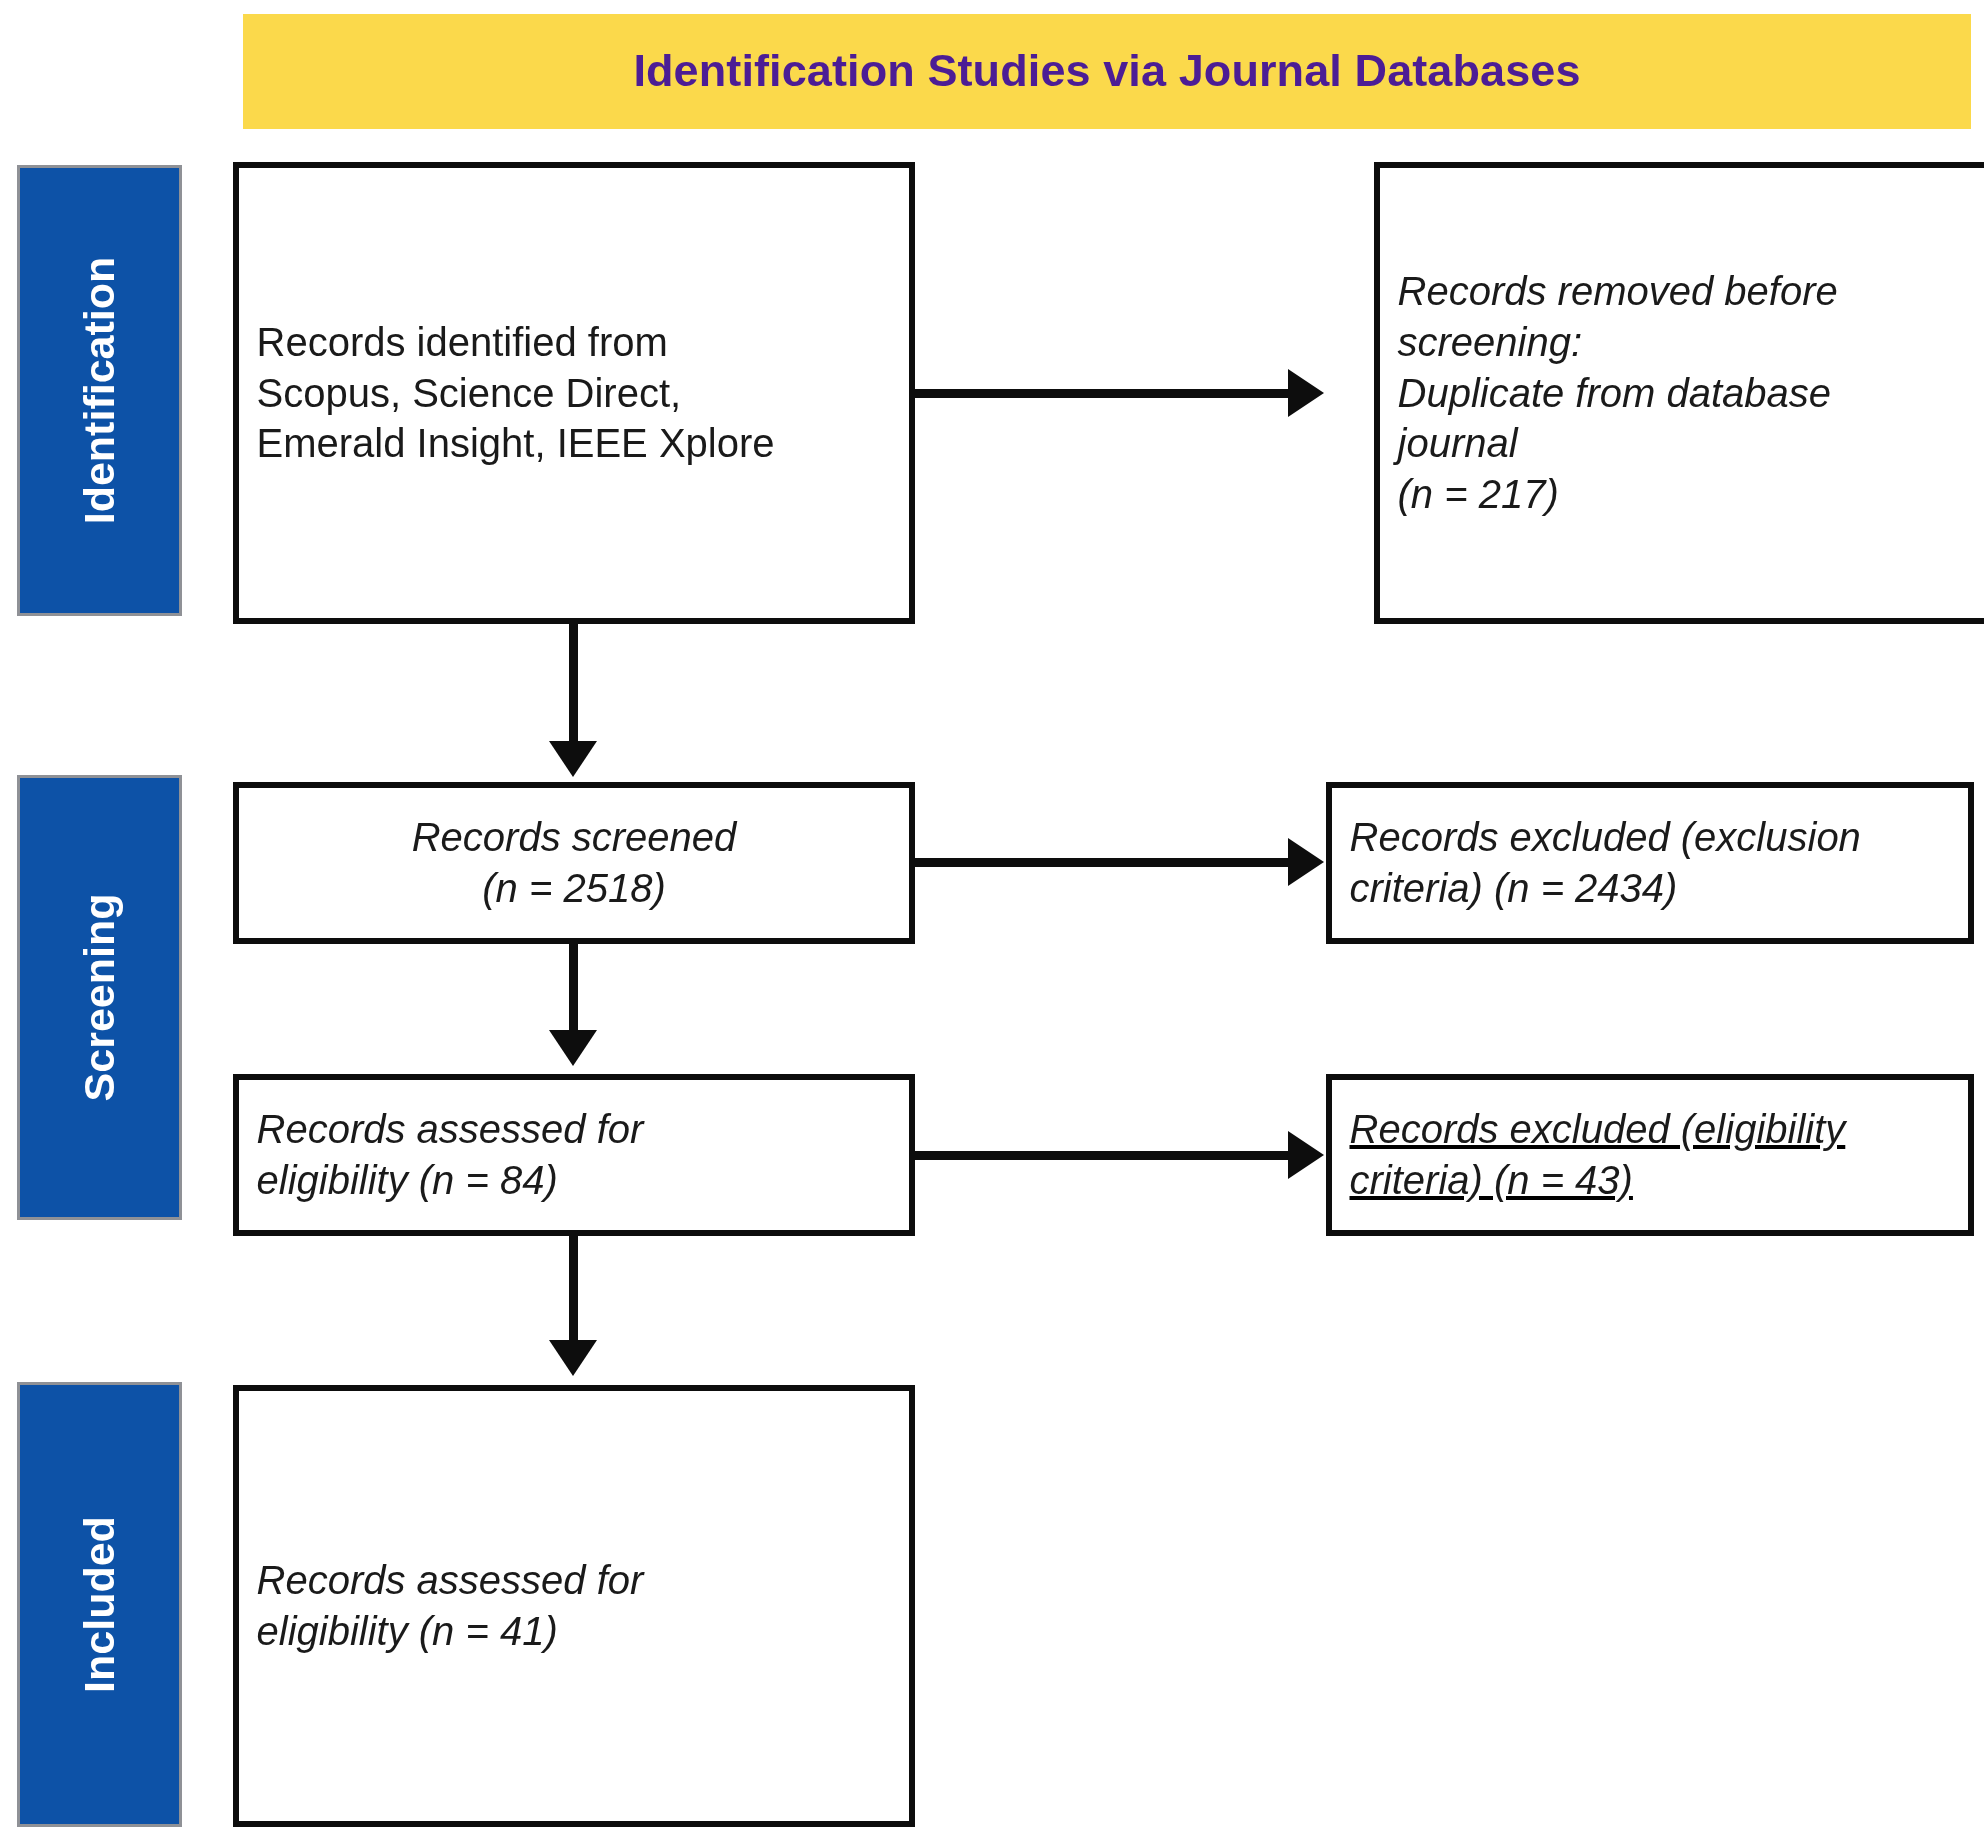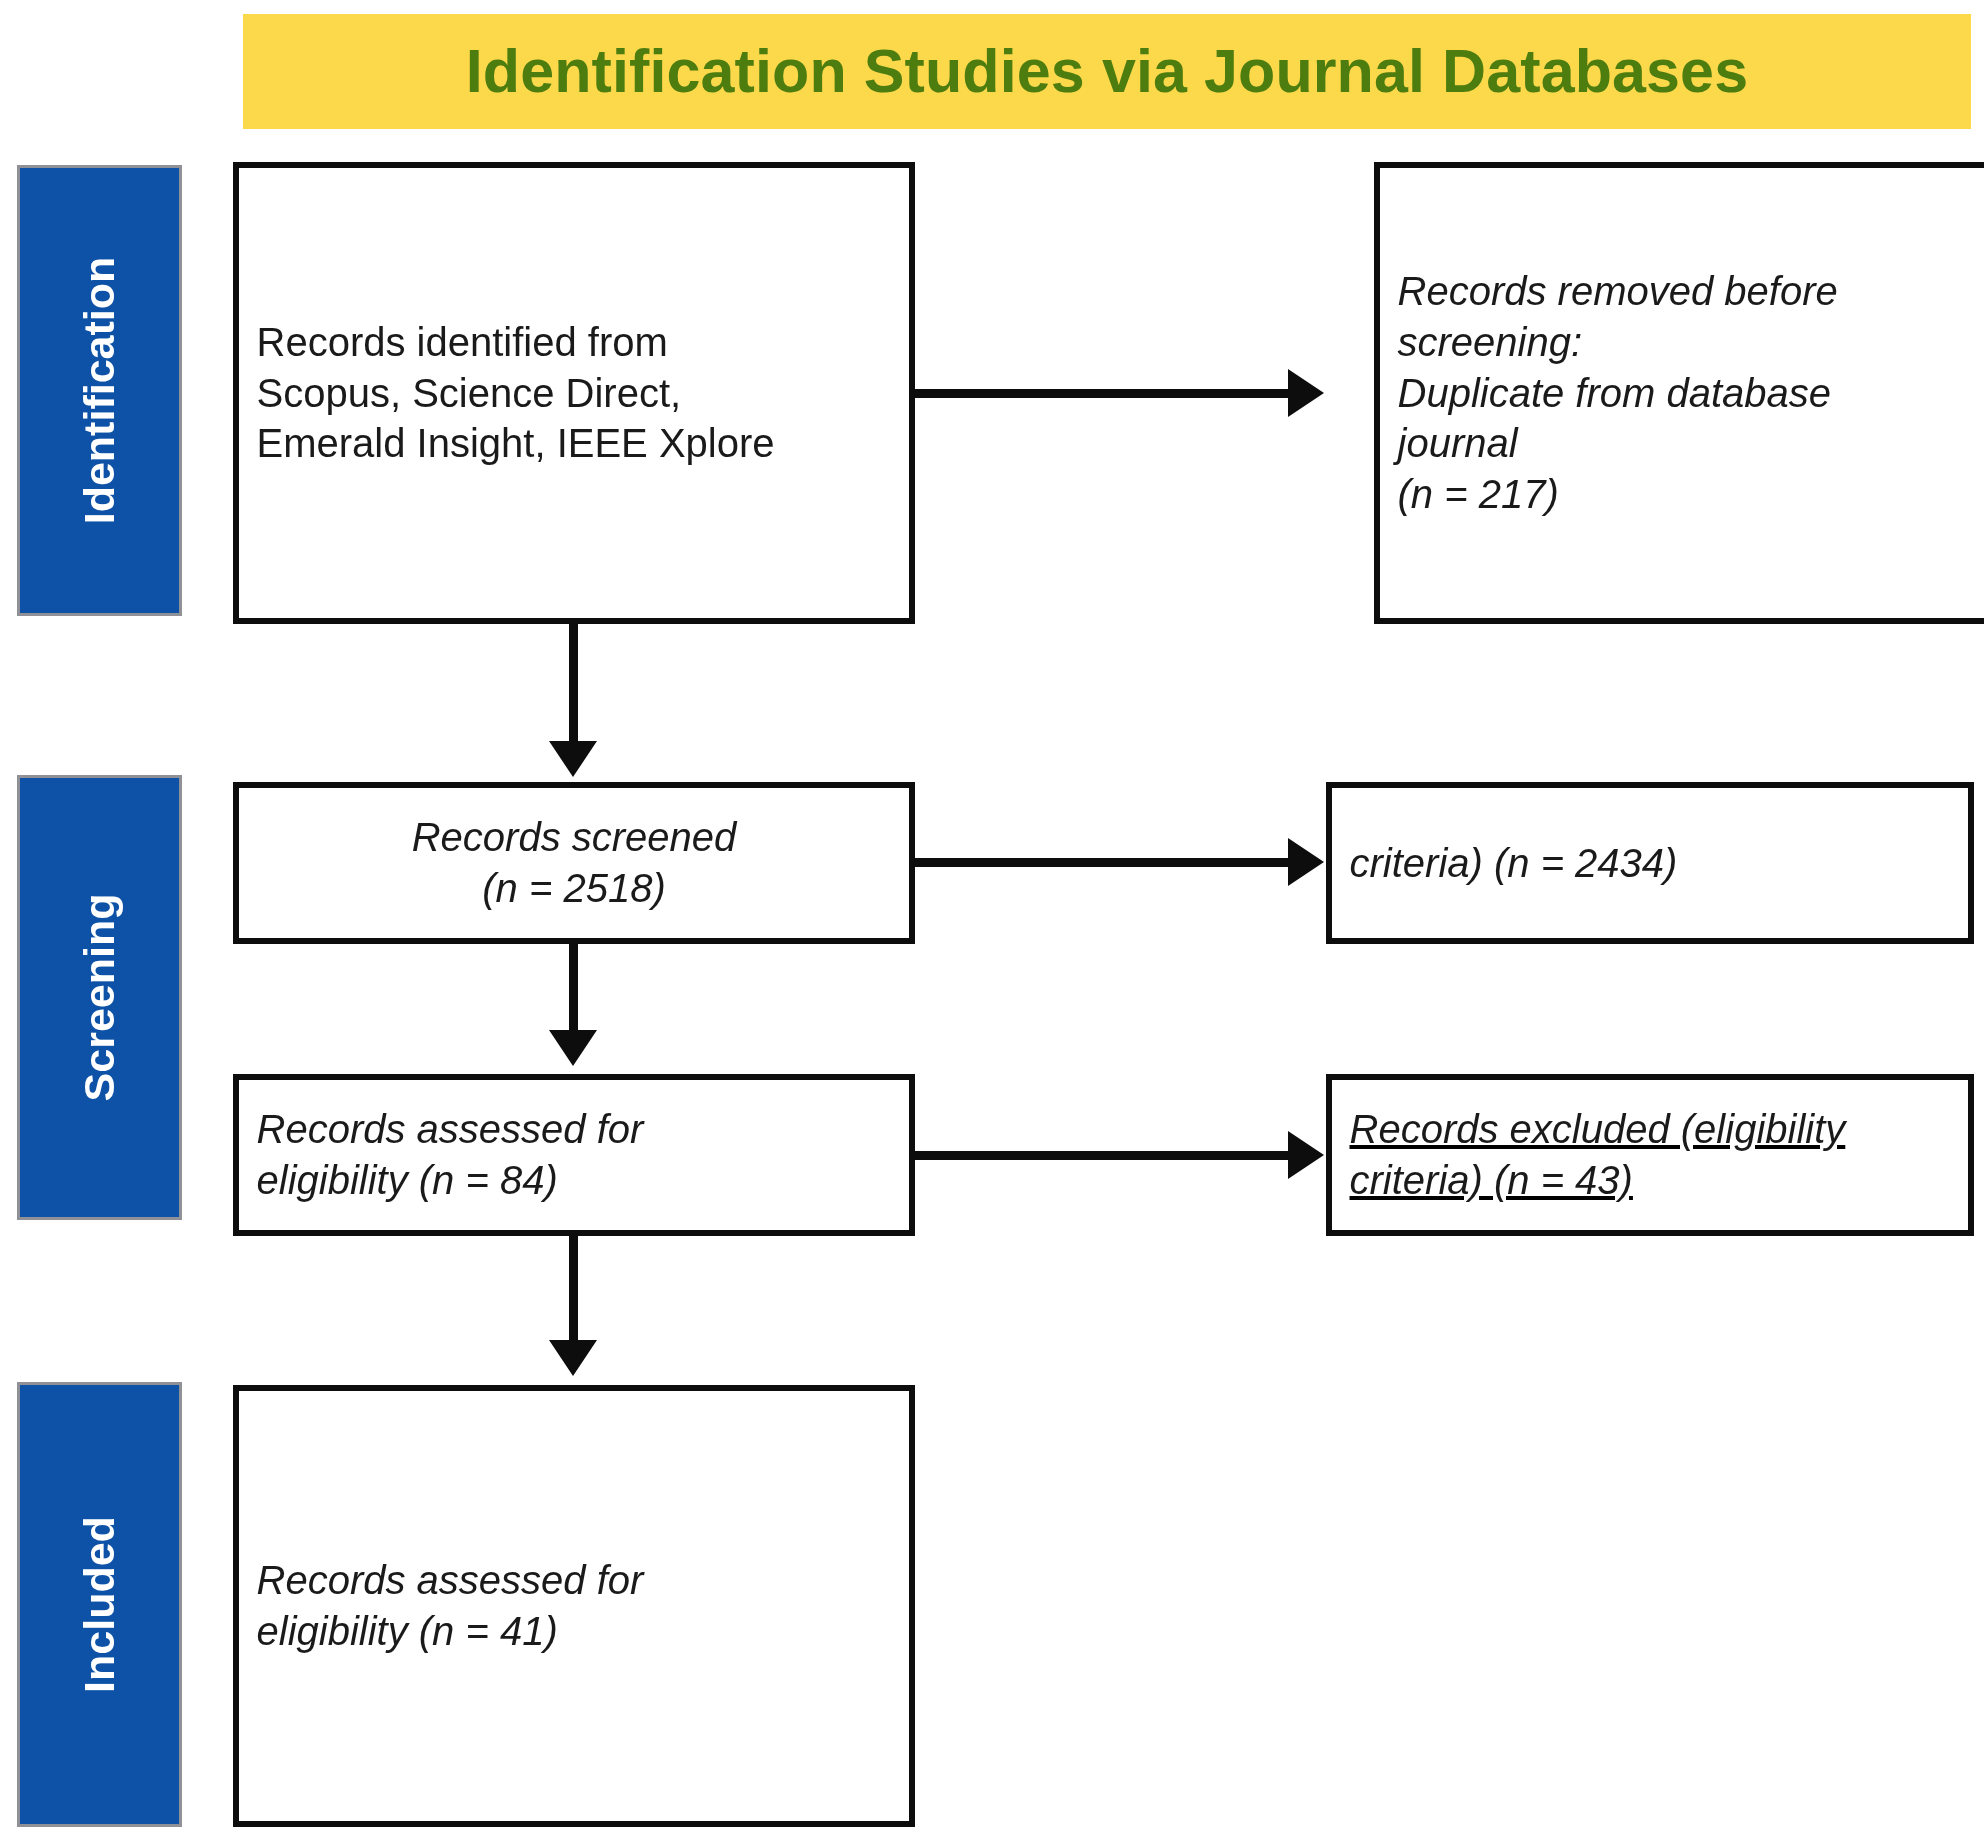--- a/index.html
+++ b/index.html
@@ -22,23 +22,23 @@
     left: 243px;
     top: 13.5px;
     width: 1728px;
     height: 115px;
     background: #FBD94B;
     display: flex;
     align-items: center;
     justify-content: center;
   }
   .banner-title {
-    font-size: 61px;
+    font-size: 45px;
     font-weight: bold;
-    color: #4d7c0f;
+    color: #4c1d95;
     letter-spacing: 0.1px;
     white-space: nowrap;
   }
 
   
   .stage {
     position: absolute;
     background: #0D52A7;
     border: 3.4px solid #8f9196;
     box-sizing: border-box;
@@ -165,20 +165,21 @@
 
   <div class="box allital" id="box-screened">
     <div class="box-text">
       <div>Records screened</div>
       <div>(n = 2518)</div>
     </div>
   </div>
 
   <div class="box allital" id="box-excluded-1">
     <div class="box-text">
+      <div>Records excluded (exclusion</div>
       <div>criteria) (n = 2434)</div>
     </div>
   </div>
 
   <div class="box allital" id="box-assessed">
     <div class="box-text">
       <div>Records assessed for</div>
       <div>eligibility (n = 84)</div>
     </div>
   </div>

